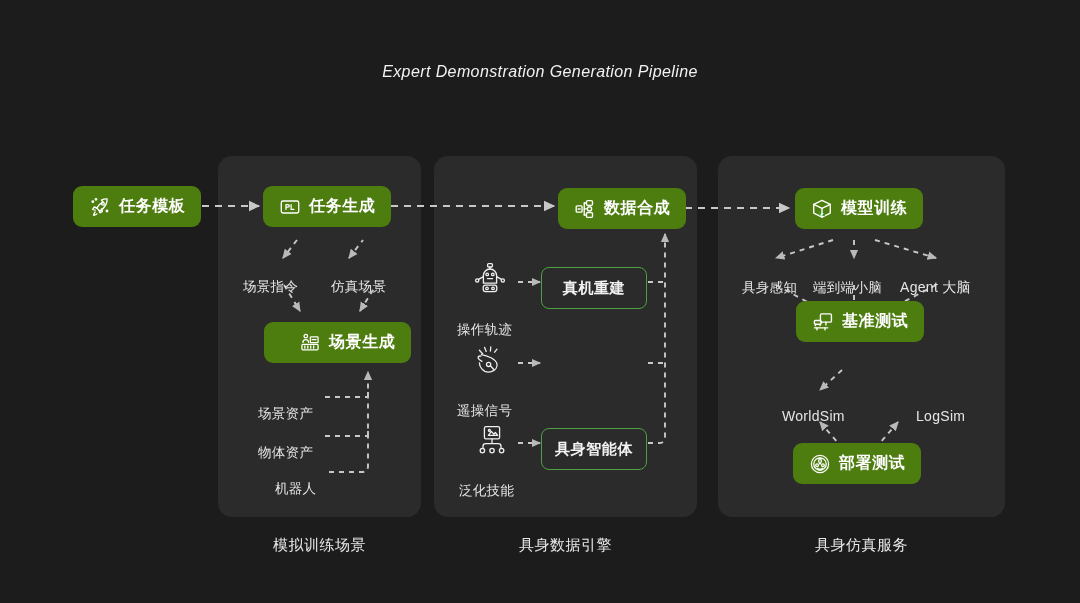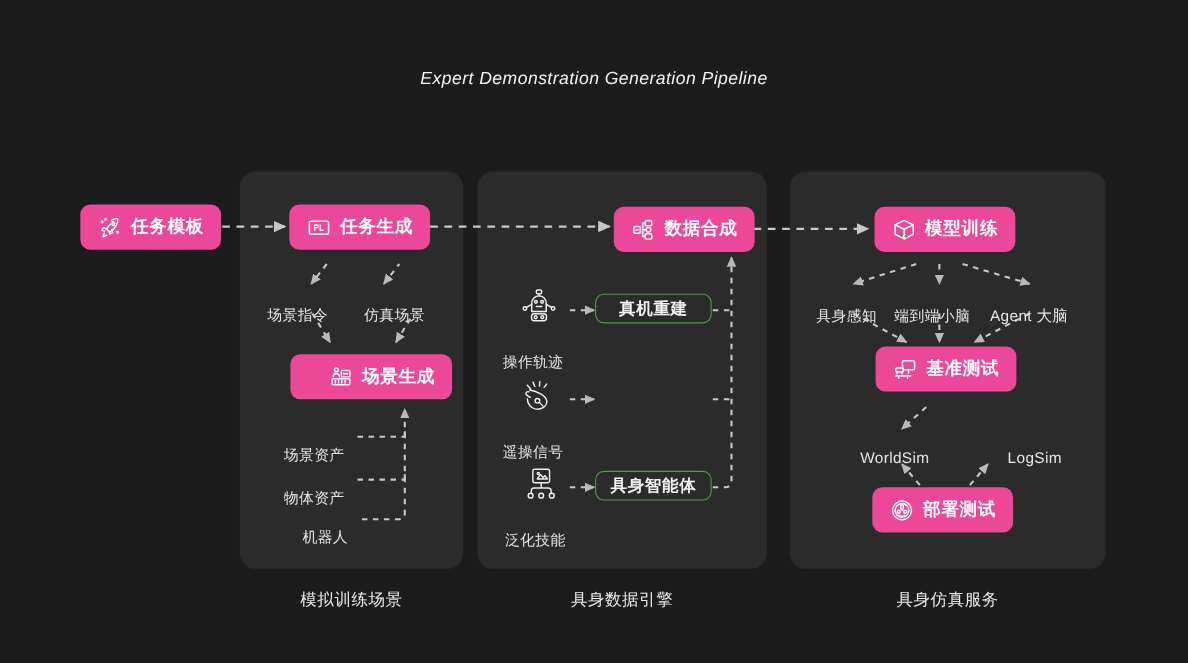--- a/index.html
+++ b/index.html
@@ -34,39 +34,39 @@
     position: absolute; top: 536px;
     text-align: center;
     font-size: 15px; color: #e8e8e8; letter-spacing: .5px;
     white-space: nowrap;
   }
 
   
   .pill {
     position: absolute;
     display: flex; align-items: center; gap: 8px;
-    background: #ec4899;
+    background: #4d7c0f;
     border-radius: 9px;
     padding: 0 16px;
     height: 41px;
     color: #ffffff;
     font-size: 16px; font-weight: 700;
     letter-spacing: .6px;
     white-space: nowrap;
   }
   .pill .ico { display: flex; align-items: center; width: 22px; height: 22px; flex: 0 0 22px; }
   .pill .ico svg { width: 22px; height: 22px; display: block; }
 
   
   .obox {
     position: absolute;
     display: flex; align-items: center; justify-content: center;
     border: 1.4px solid #4f9f45;
     border-radius: 8px;
-    height: 27px;
+    height: 42px;
     color: #f2f2f2;
     font-size: 15px; font-weight: 700; letter-spacing: .6px;
     background: transparent;
     white-space: nowrap;
   }
 
   
   .lbl {
     position: absolute;
     color: #e5e5e5;
@@ -276,21 +276,21 @@
         <path d="M12.8 16.8 10.8 18.6l2 1.8" stroke="#fff"></path>
       </svg>
     </span>
     <span>模型训练</span>
   </div>
 
   <div class="lbl" style="left:742px; top:263px;">具身感知</div>
   <div class="lbl" style="left:813px; top:263px;">端到端小脑</div>
   <div class="lbl en" style="left:900px; top:263px;">Agent 大脑</div>
 
-  <div class="pill" style="left:796px; top:315px;">
+  <div class="pill" style="left:796px; top:301px;">
     <span class="ico">
       <svg viewBox="0 0 24 24" fill="none" stroke="#fff" stroke-width="1.5" stroke-linecap="round" stroke-linejoin="round">
         <rect x="9.2" y="3.2" width="12" height="9" rx="1.4"></rect>
         <path d="M15.2 12.2v3.2"></path>
         <rect x="2.6" y="10.4" width="7.4" height="4" rx="1"></rect>
         <path d="M3.8 14.4v1.6M8.8 14.4v1.6"></path>
         <path d="M2.6 18.4h14.6"></path>
         <path d="M5.4 18.4v2.2M14.2 18.4v2.2"></path>
       </svg>
     </span>

